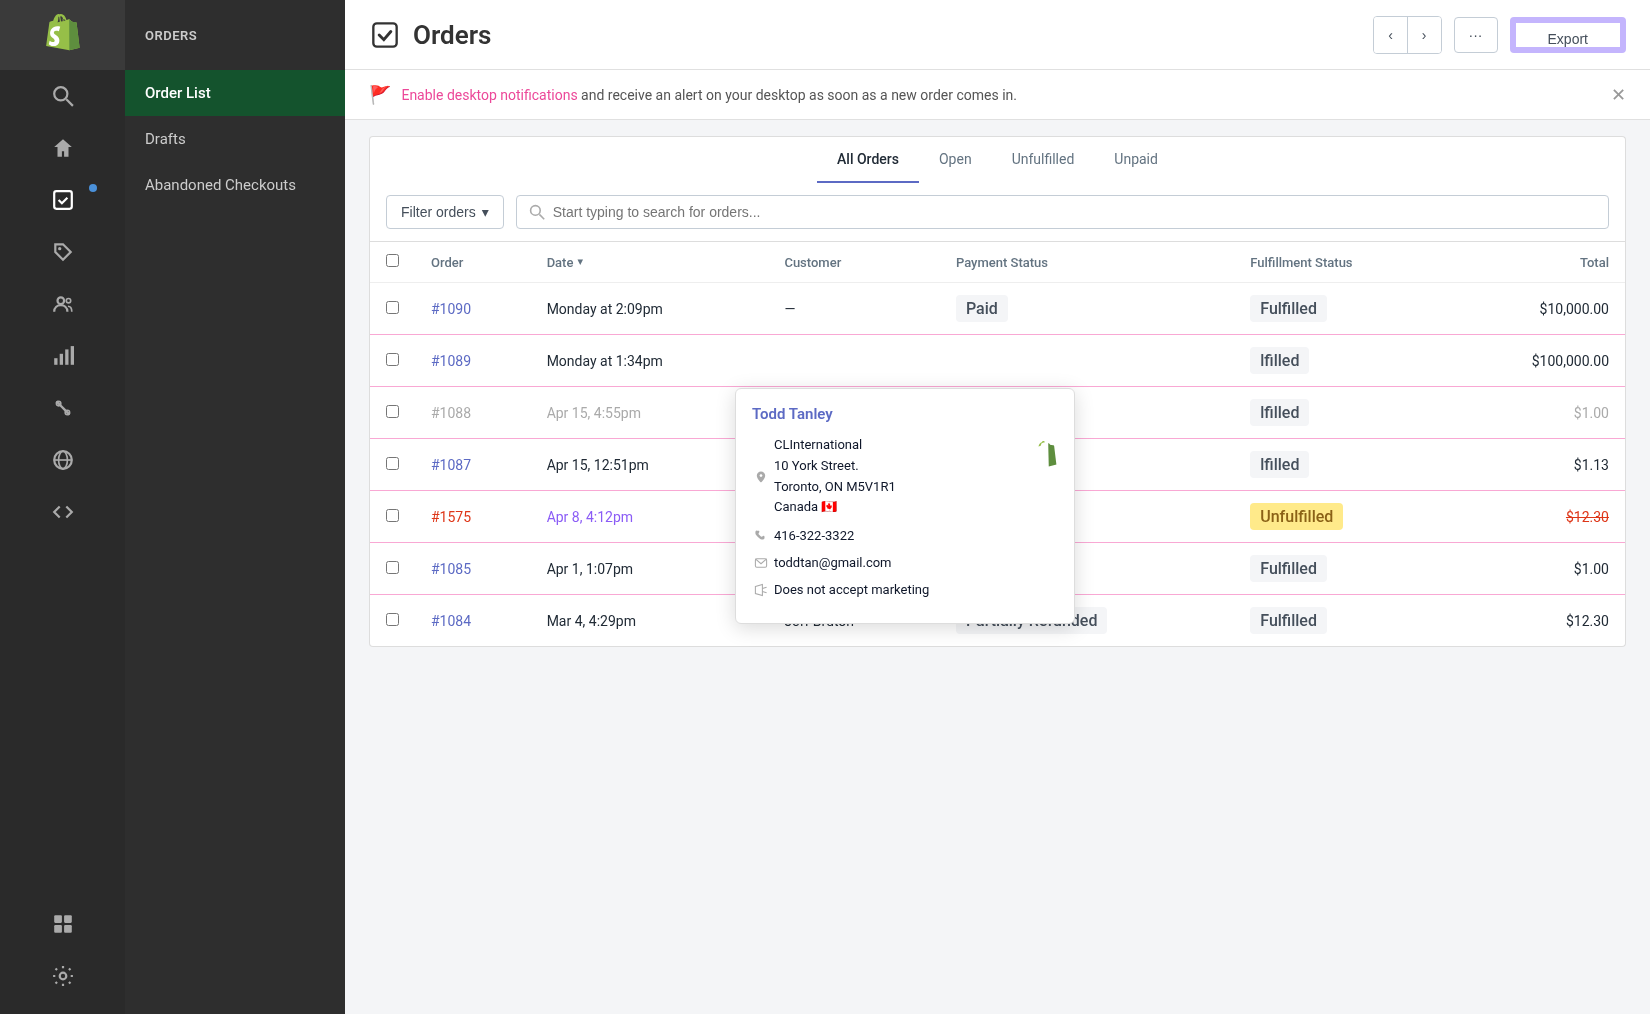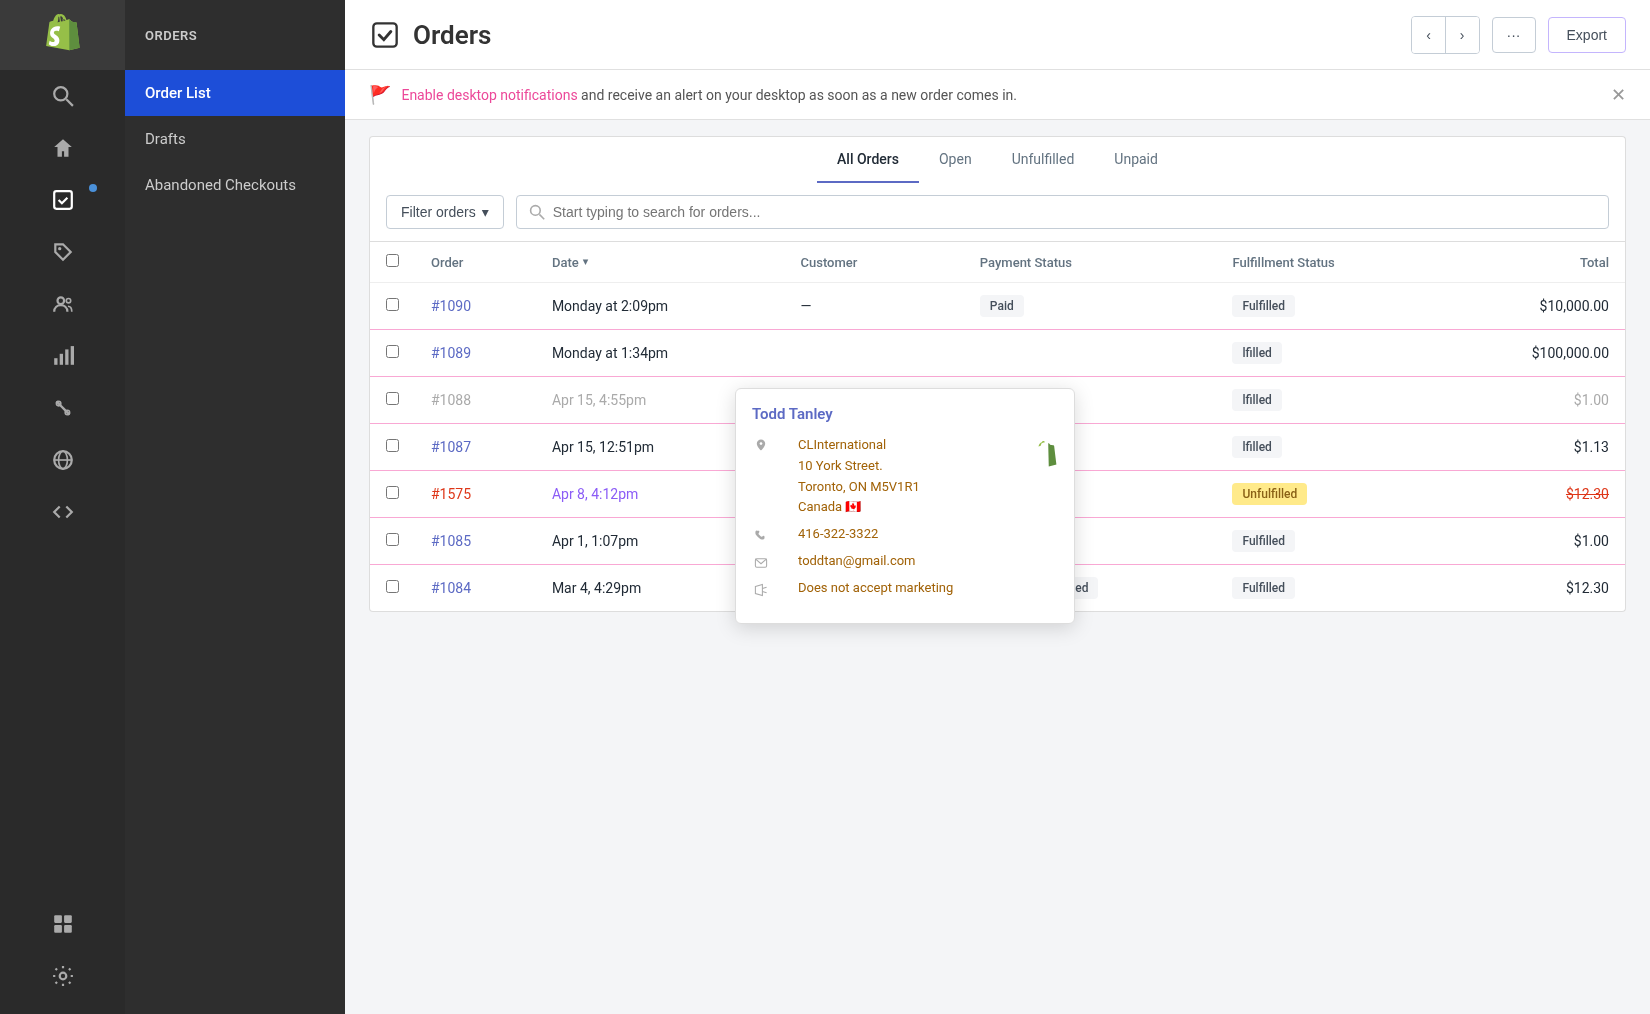--- a/index.html
+++ b/index.html
@@ -11,34 +11,34 @@
     .sidebar-logo svg { width: 42px; height: 42px; }
     .sidebar-icon { width: 125px; height: 52px; display: flex; align-items: center; justify-content: center; cursor: pointer; position: relative; }
     .sidebar-icon svg { width: 22px; height: 22px; fill: #aaa; }
     .sidebar-icon.active svg { fill: #fff; }
     .sidebar-icon .badge { position: absolute; top: 10px; right: 28px; width: 8px; height: 8px; background: #4a90d9; border-radius: 50%; }
 
     
     .nav-panel { width: 220px; background: #2e2e2e; padding-top: 0; }
     .nav-panel-title { height: 70px; display: flex; align-items: center; padding: 0 20px; color: #ccc; font-size: 13px; font-weight: 600; letter-spacing: 0.5px; text-transform: uppercase; }
     .nav-item { padding: 14px 20px; color: #ccc; font-size: 15px; cursor: pointer; }
-    .nav-item.active { background: #1d4ed8; color: #fff; font-weight: 500; }
+    .nav-item.active { background: #14532d; color: #fff; font-weight: 500; }
 
     
     .main { flex: 1; background: #f4f5f7; display: flex; flex-direction: column; overflow: hidden; }
 
     
     .header { background: #fff; height: 70px; display: flex; align-items: center; padding: 0 24px; border-bottom: 1px solid #e0e0e0; gap: 12px; }
     .header-icon { width: 32px; height: 32px; display: flex; align-items: center; justify-content: center; }
     .header-title { font-size: 26px; font-weight: 600; color: #333; flex: 1; }
     .header-btn { border: 1px solid #c4cdd6; background: #fff; border-radius: 4px; padding: 8px 14px; cursor: pointer; font-size: 14px; color: #454f5b; display: flex; align-items: center; justify-content: center; height: 36px; }
     .header-nav-group { display: flex; border: 1px solid #c4cdd6; border-radius: 4px; overflow: hidden; }
     .header-nav-group .header-btn { border: none; border-radius: 0; border-right: 1px solid #c4cdd6; }
     .header-nav-group .header-btn:last-child { border-right: none; }
-    .export-btn { border: 1px solid #c4b5fd; background: #fff; border-radius: 4px; padding: 8px 18px; cursor: pointer; font-size: 14px; color: #454f5b; height: 36px; }
+    .export-btn { border: 6px solid #c4b5fd; background: #fff; border-radius: 4px; padding: 8px 32px; cursor: pointer; font-size: 14px; color: #454f5b; height: 36px; }
 
     
     .notification-bar { background: #fff; border-bottom: 1px solid #e0e0e0; padding: 14px 24px; display: flex; align-items: center; gap: 10px; }
     .notification-bar .flag { color: #4a90d9; font-size: 18px; }
     .notification-bar .text { font-size: 14px; color: #555; }
     .notification-bar .link { color: #ec4899; cursor: pointer; text-decoration: none; }
     .notification-bar .close { margin-left: auto; cursor: pointer; color: #999; font-size: 18px; }
 
     
     .orders-area { flex: 1; padding: 16px 24px; overflow-y: auto; background: #f4f5f7; }
@@ -59,32 +59,32 @@
     table { width: 100%; border-collapse: collapse; }
     thead tr { border-bottom: 1px solid #eee; }
     th { padding: 12px 16px; text-align: left; font-size: 13px; color: #637381; font-weight: 500; }
     th.right { text-align: right; }
     td { padding: 12px 16px; font-size: 14px; color: #212b36; border-bottom: 1px solid #f9a8d4; }
     td.right { text-align: right; }
     tr:last-child td { border-bottom: none; }
     .order-link { color: #5c6ac4; text-decoration: none; cursor: pointer; }
     .order-link.red { color: #de3618; }
     .checkbox-cell { width: 40px; }
-    .status-badge { display: inline-block; padding: 4px 10px; border-radius: 4px; font-size: 12px; font-weight: 500; background: #f4f5f7; color: #637381; }
+    .status-badge { display: inline-block; padding: 4px 10px; border-radius: 4px; font-size: 16px; font-weight: 500; background: #f4f5f7; color: #637381; }
     .status-badge.paid { background: #f4f5f7; color: #454f5b; }
     .status-badge.fulfilled { background: #f4f5f7; color: #454f5b; }
     .status-badge.unfulfilled { background: #ffea8a; color: #8a6116; }
     .customer-link { color: #212b36; text-decoration: underline; cursor: pointer; }
     .dimmed { color: #aaa; }
     .strikethrough { text-decoration: line-through; color: #de3618; }
 
     
     .tooltip-popup { position: absolute; background: #fff; border: 1px solid #ddd; border-radius: 6px; box-shadow: 0 4px 20px rgba(0,0,0,0.15); width: 340px; padding: 16px; z-index: 100; left: 725px; top: 378px; }
     .tooltip-title { font-size: 15px; font-weight: 600; color: #5c6ac4; margin-bottom: 12px; }
-    .tooltip-row { display: flex; align-items: flex-start; gap: 28px; margin-bottom: 8px; font-size: 13px; color: #a16207; }
+    .tooltip-row { display: flex; align-items: center; gap: 4px; margin-bottom: 8px; font-size: 13px; color: #0f172a; }
     .tooltip-icon { width: 18px; height: 18px; color: #aaa; flex-shrink: 0; margin-top: 1px; display: flex; align-items: center; justify-content: center; font-size: 14px; }
     .tooltip-shopify-icon { position: absolute; right: 16px; top: 40px; }
     .tooltip-address { line-height: 1.6; }
 
     .date-col { display: flex; align-items: flex-start; gap: 4px; }
     .sort-arrow { color: #637381; font-size: 11px; }
   </style>
 </head>
 <body>
 

